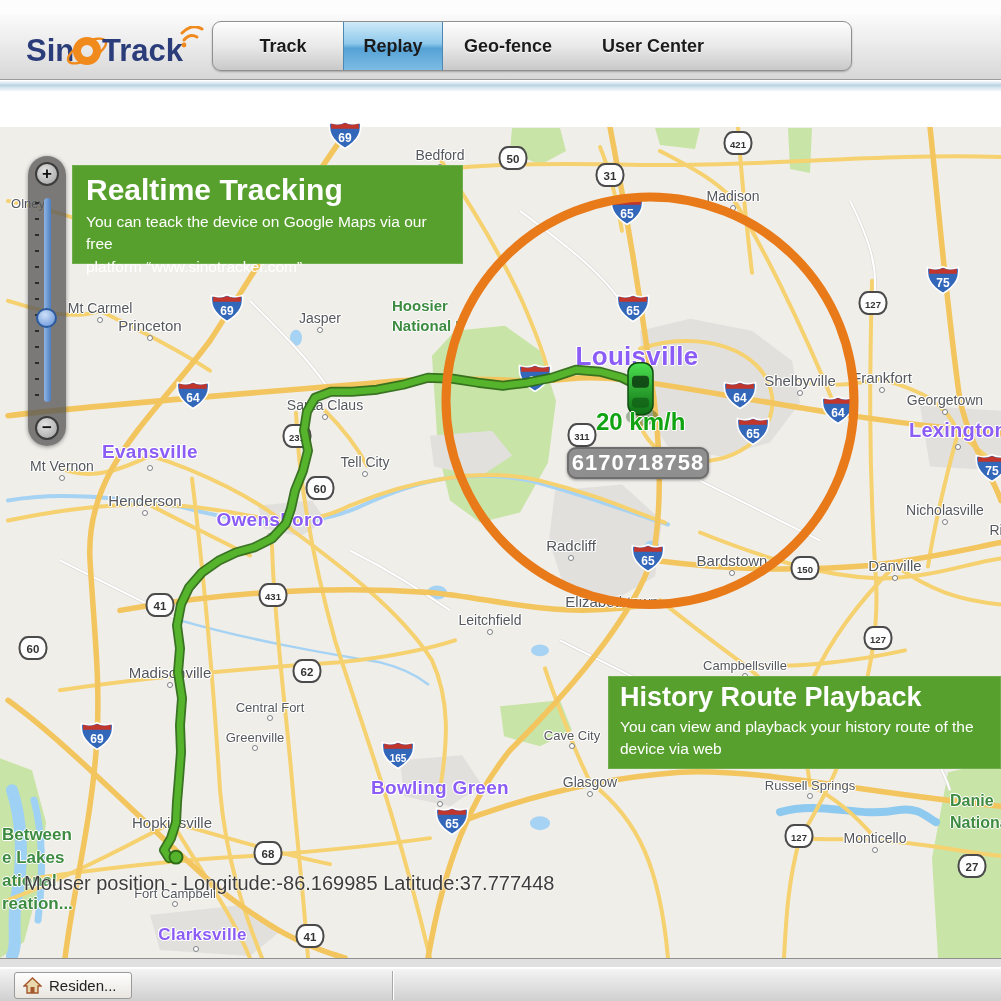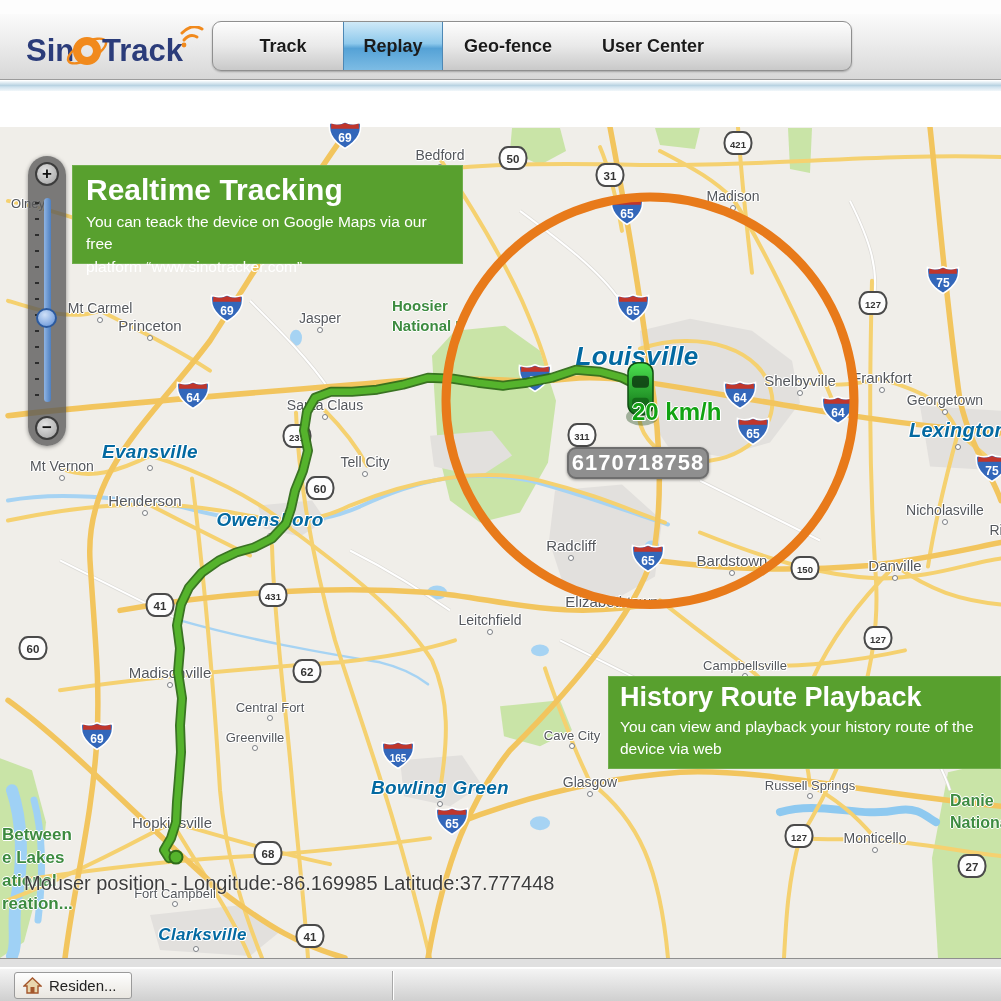--- a/index.html
+++ b/index.html
@@ -31,38 +31,38 @@
               border-left:1px solid #4d88b5; border-right:1px solid #4d88b5; text-shadow:none; }
   .nw1{width:120px}.nw2{width:100px}.nw3{width:130px}.nw4{width:110px}.nw5{width:160px}
 
   
   #map { left:0; top:127px; width:1001px; height:831px; background:#f0eee9; overflow:hidden; }
   #svg-base, #svg-route { position:absolute; left:0; top:127px; width:1001px; height:831px; pointer-events:none; }
   #labels { left:0; top:0; width:1001px; height:1001px; pointer-events:none; }
 
   .city { position:absolute; transform:translate(-50%,-50%); color:#54575c; font-weight:500; white-space:nowrap;
           text-shadow:-1px 0 0 #fff,1px 0 0 #fff,0 -1px 0 #fff,0 1px 0 #fff,1px 1px 0 #fff,-1px -1px 0 #fff; }
-  .city.big { color:#0369a1; font-weight:bold; letter-spacing:.3px;font-style:italic; }
+  .city.big { color:#8b5cf6; font-weight:bold; letter-spacing:.3px; }
   .dot { position:absolute; width:6px; height:6px; border:1.6px solid #7c7f84; background:#fff; border-radius:50%;
          transform:translate(-50%,-50%); }
   .area { position:absolute; color:#3d8b40; font-weight:bold; white-space:pre-line; line-height:1.35;
           text-shadow:-1px 0 0 #fff,1px 0 0 #fff,0 -1px 0 #fff,0 1px 0 #fff; }
   .shield { position:absolute; transform:translate(-50%,-50%); }
 
   
   .banner { color:#fff; background:var(--banner_green); box-shadow:0 0 0 1px rgba(255,255,255,.15) inset; }
   #banner-rt { left:72px; top:165px; width:391px; height:99px; padding:8px 14px; }
   #banner-hr { left:608px; top:676px; width:393px; height:93px; padding:6px 12px; }
   .banner .t { font-weight:bold; }
   #banner-rt .t { font-size:30px; margin-bottom:4px; }
   #banner-hr .t { font-size:27px; margin-bottom:3px; }
   .banner .s { font-size:15.5px; line-height:1.45; }
 
-  #speed { left:596px; top:398px; font-size:24px; font-weight:bold; color:var(--speed_green);
-           text-shadow:-1px 0 0 #fff,1px 0 0 #fff,0 -1px 0 #fff,0 1px 0 #fff,1px 1px 0 #fff;margin-left:36px; }
+  #speed { left:596px; top:408px; font-size:24px; font-weight:bold; color:var(--speed_green);
+           text-shadow:-1px 0 0 #fff,1px 0 0 #fff,0 -1px 0 #fff,0 1px 0 #fff,1px 1px 0 #fff; }
   #dev-label { left:567px; top:447px; width:142px; height:32px; background:#8f8f8f; border:2px solid #6e6e6e;
            border-radius:9px; color:#fff; font-size:22px; font-weight:bold; text-align:center; line-height:28px;
            letter-spacing:1px; box-shadow:0 1px 3px rgba(0,0,0,.4); }
 
   #slider { left:28px; top:156px; width:38px; height:290px; background:rgba(88,88,88,.78); border-radius:19px;
             box-shadow:0 1px 4px rgba(0,0,0,.4); }
   .sl-btn { position:absolute; left:7px; width:24px; height:24px; border-radius:50%; cursor:pointer;
             background:radial-gradient(circle at 40% 35%,#e4e4e4,#9f9f9f); border:2px solid #3c3c3c;
             color:#111; font-size:17px; font-weight:bold; text-align:center; line-height:20px; }
   #sl-track { position:absolute; left:16px; top:42px; height:204px; width:7px; border-radius:4px;

